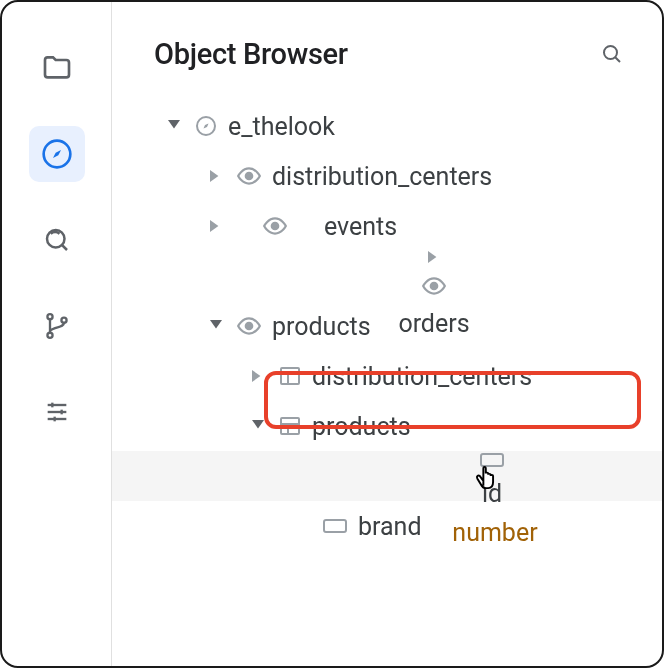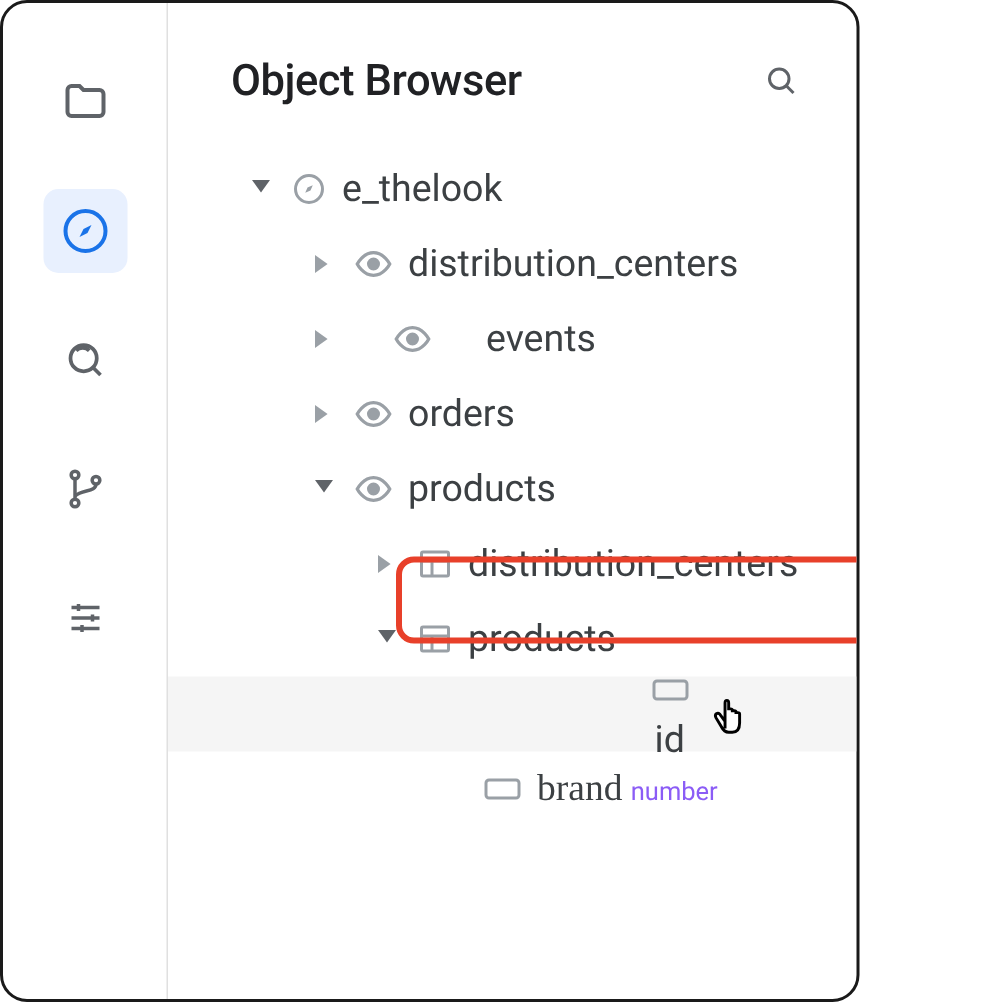--- a/index.html
+++ b/index.html
@@ -4,21 +4,21 @@
   <style>
     * { margin: 0; padding: 0; box-sizing: border-box; }
     body {
       font-family: 'Google Sans', 'Segoe UI', Roboto, Arial, sans-serif;
       background: #fff;
       width: 664px;
       height: 668px;
       overflow: hidden;
     }
     .frame {
-      width: 573px;
+      width: 664px;
       height: 668px;
       border: 2px solid #1a1a1a;
       border-radius: 18px;
       display: flex;
       overflow: hidden;
       background: #fff;
     }
     .sidebar {
       width: 110px;
       border-right: 1px solid #e0e0e0;
@@ -88,22 +88,22 @@
       display: inline-flex;
       justify-content: center;
       align-items: center;
     }
     .label {
       font-size: 25px;
       color: #3c4043;
       font-weight: 400;
     }
     .type-label {
-      font-size: 17px;
-      color: #8b5cf6;
+      font-size: 25px;
+      color: #a16207;
       font-weight: 400;
       margin-left: 6px;
     }
     .pointer-cursor {
       position: absolute;
       pointer-events: none;
     }
   </style>
 </head>
 <body>
@@ -216,21 +216,21 @@
         </span>
         <span class="icon">
           <svg width="26" height="26" viewBox="0 0 24 24" fill="none" stroke="#9aa0a6" stroke-width="2">
               <path d="M2 12s3.5-7 10-7 10 7 10 7-3.5 7-10 7S2 12 2 12z"></path>
               <circle cx="12" cy="12" r="3" fill="#9aa0a6"></circle>
             </svg>
         </span>
         <span class="label">events</span>
       </div>
 
-      <div class="tree-row" style="padding-left:94px;">
+      <div class="tree-row" style="padding-left:94px;flex-direction:column;">
         <span class="chevron">
           <svg width="12" height="12" viewBox="0 0 10 10">
               <polygon points="0,0 7,5 0,10" fill="#9aa0a6"></polygon>
             </svg>
         </span>
         <span class="icon">
           <svg width="26" height="26" viewBox="0 0 24 24" fill="none" stroke="#9aa0a6" stroke-width="2">
               <path d="M2 12s3.5-7 10-7 10 7 10 7-3.5 7-10 7S2 12 2 12z"></path>
               <circle cx="12" cy="12" r="3" fill="#9aa0a6"></circle>
             </svg>
@@ -293,21 +293,21 @@
         </span>
         <span class="label">id</span>
         <span class="type-label">number</span>
         <span class="pointer-cursor" style="left:360px; top:8px;">
           <svg width="30" height="34" viewBox="0 0 24 28">
               <path d="M9 22 L9 8 C9 6 11 6 11 8 L11 12 C11 11 13 11 13 12 L13 13 C13 12 15 12 15 13 L15 14 C15 13 17 13 17 14 L17 19 C17 22 16 24 13 24 L11 24 C9 24 8 23 7 21 L4 16 C3 14 5 13 6 14 L9 18 Z" fill="#fff" stroke="#000" stroke-width="1.6"></path>
             </svg>
         </span>
       </div>
 
-      <div class="tree-row" style="padding-left:210px;font-family:Liberation Serif, serif;">
+      <div class="tree-row" style="padding-left:210px;">
         <span class="icon">
           <svg width="26" height="18" viewBox="0 0 26 18" fill="none" stroke="#9aa0a6" stroke-width="2">
               <rect x="2" y="3" width="22" height="12" rx="2"></rect>
             </svg>
         </span>
         <span class="label">brand</span>
       </div>
 
       <div class="highlight-box" style="left:152px; top:369px; width:377px; height:58px;"></div>
 

